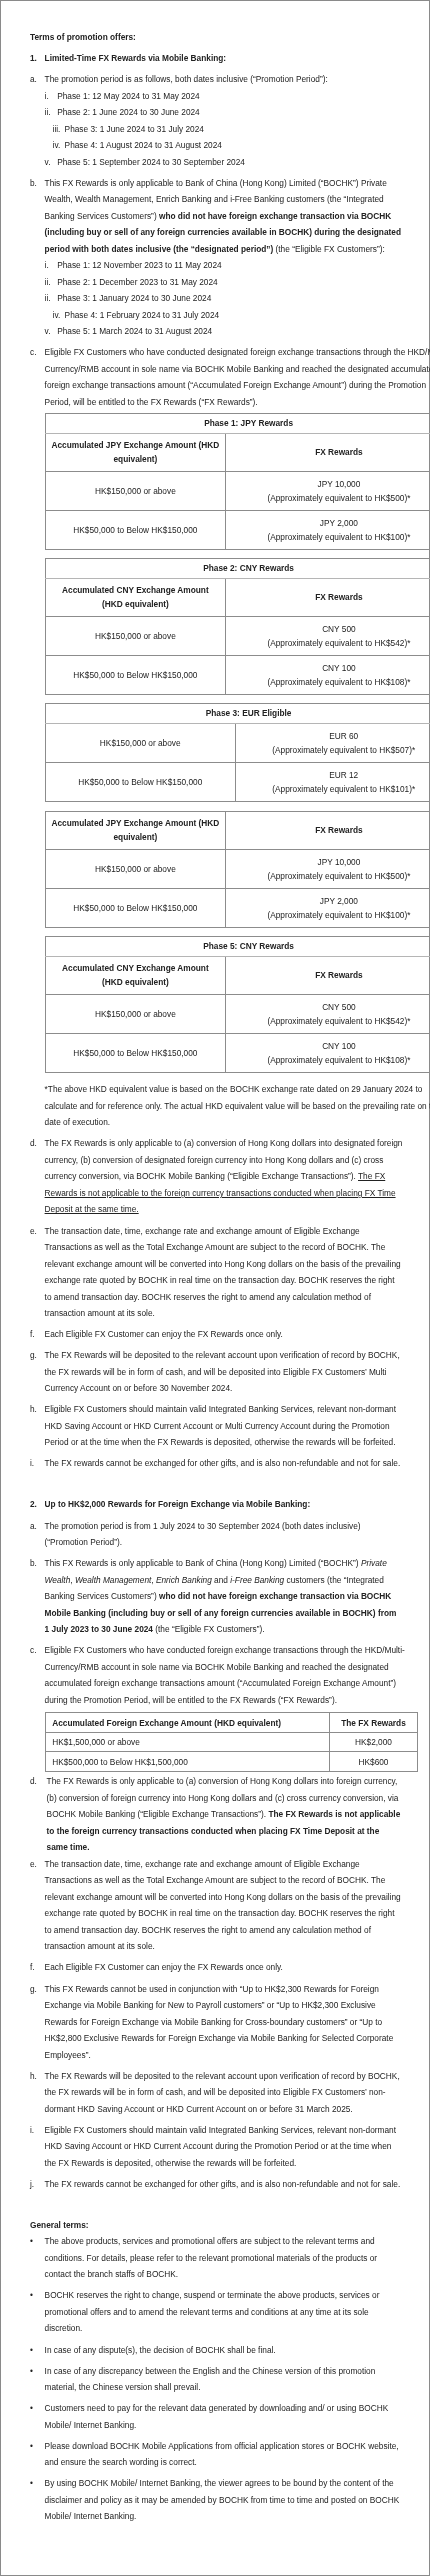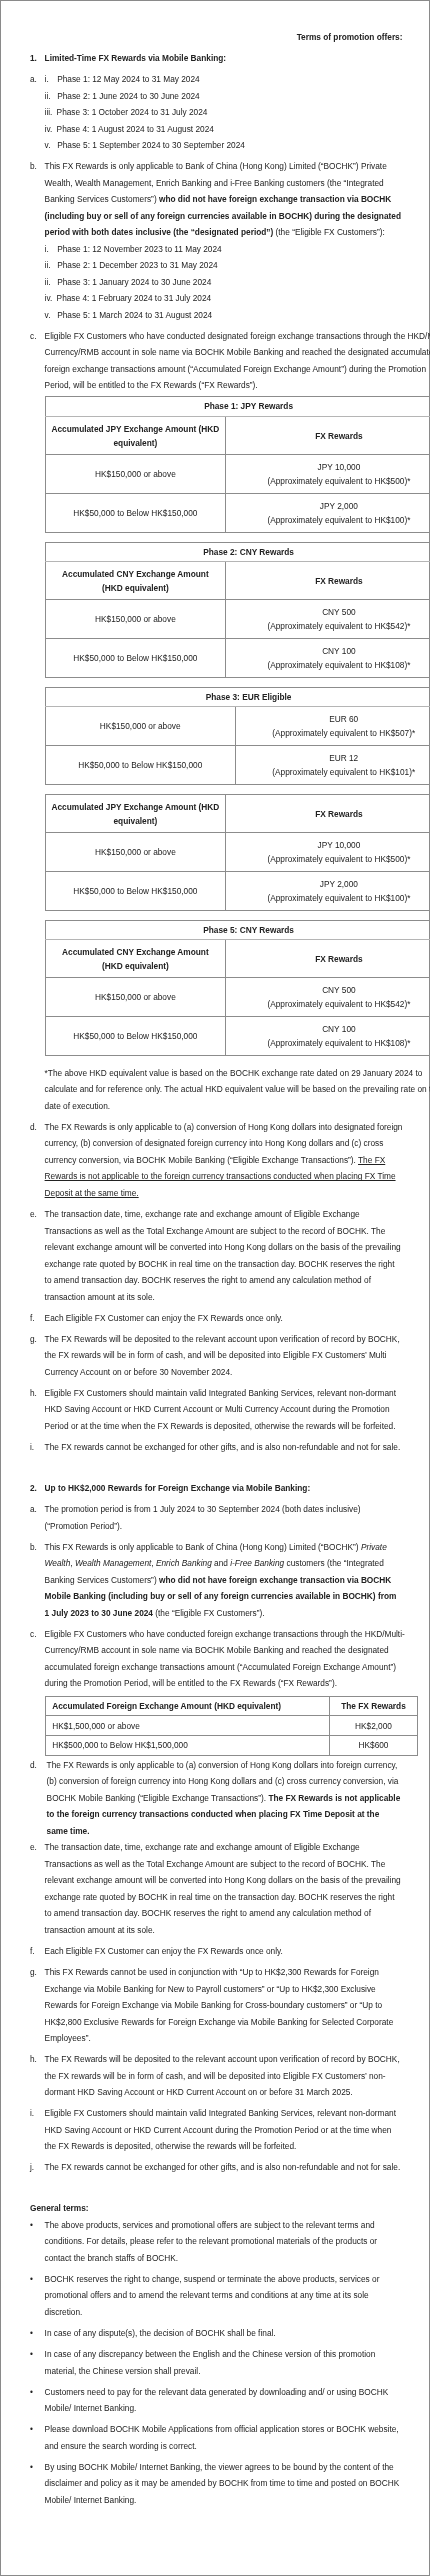--- a/index.html
+++ b/index.html
@@ -11,31 +11,31 @@
     line-height: 16.5px;
   }
   .page {
     box-sizing: border-box;
     width: 430px;
     min-height: 2576px;
     border: 0.7px solid #8a8a8a;
     padding: 28px 26.5px 26.5px 29px;
     position: relative;
   }
-  .title { font-weight: bold; margin: 0 0 4.6px 0; text-align: right; }
+  .title { font-weight: bold; margin: 0 0 4.6px 0; }
   .sec-head { display: flex; font-weight: bold; margin: 0 0 4.6px 0; }
   .sec-head .num { width: 14.6px; flex: none; }
   .item { display: flex; margin: 0 0 4.6px 0; }
   .item .lbl { width: 14.6px; flex: none; }
   .item .body { flex: 1; }
   .item.tight { margin-bottom: 0; }
   .phase-list { margin: 0; padding: 0; list-style: none; }
   .phase-list li { display: flex; line-height: 16.5px; }
   .phase-list .rn { width: 12.6px; flex: none; }
-  .phase-list .rn.w { width: 12px; }
+  .phase-list .rn.w { width: 12px; margin-left: 8px; }
   b, .b { font-weight: bold; }
   i.it { font-style: italic; }
   u.ul { text-decoration: underline; }
 
   table.fx {
     border-collapse: collapse;
     width: 408px;
     margin: 2.6px 0 8.6px 0;
     font-size: 8.3px;
     line-height: 14px;
@@ -67,32 +67,33 @@
   <div class="title">Terms of promotion offers:</div>
 
   <div class="sec-head">
     <span class="num">1.</span>
     <span>Limited-Time FX Rewards via Mobile Banking:</span>
   </div>
 
   <div class="item">
     <span class="lbl">a.</span>
     <div class="body">
+      <div>The promotion period is as follows, both dates inclusive (“Promotion Period”):</div>
       <ul class="phase-list">
         <li>
             <span class="rn">i.</span>
             <span>Phase 1: 12 May 2024 to 31 May 2024</span>
           </li>
         <li>
             <span class="rn">ii.</span>
             <span>Phase 2: 1 June 2024 to 30 June 2024</span>
           </li>
         <li>
             <span class="rn w">iii.</span>
-            <span>Phase 3: 1 October 2024 to 31 July 2024</span>
+            <span>Phase 3: 1 June 2024 to 31 July 2024</span>
           </li>
         <li>
             <span class="rn w">iv.</span>
             <span>Phase 4: 1 August 2024 to 31 August 2024</span>
           </li>
         <li>
             <span class="rn">v.</span>
             <span>Phase 5: 1 September 2024 to 30 September 2024</span>
           </li>
       </ul>

